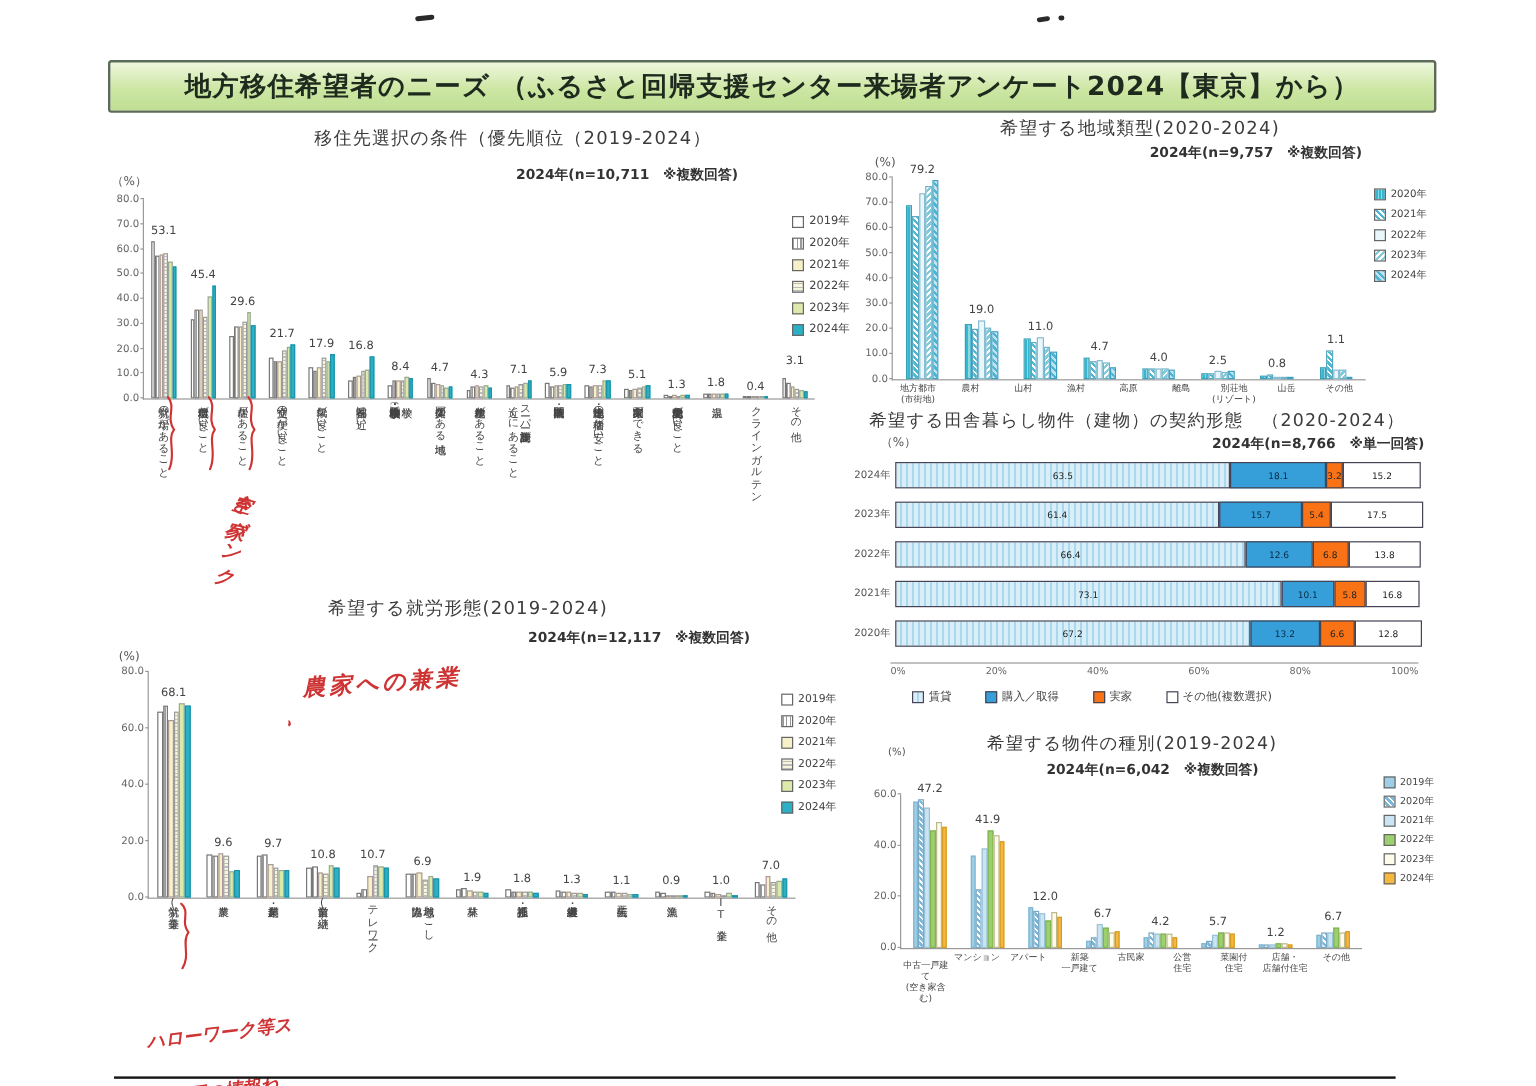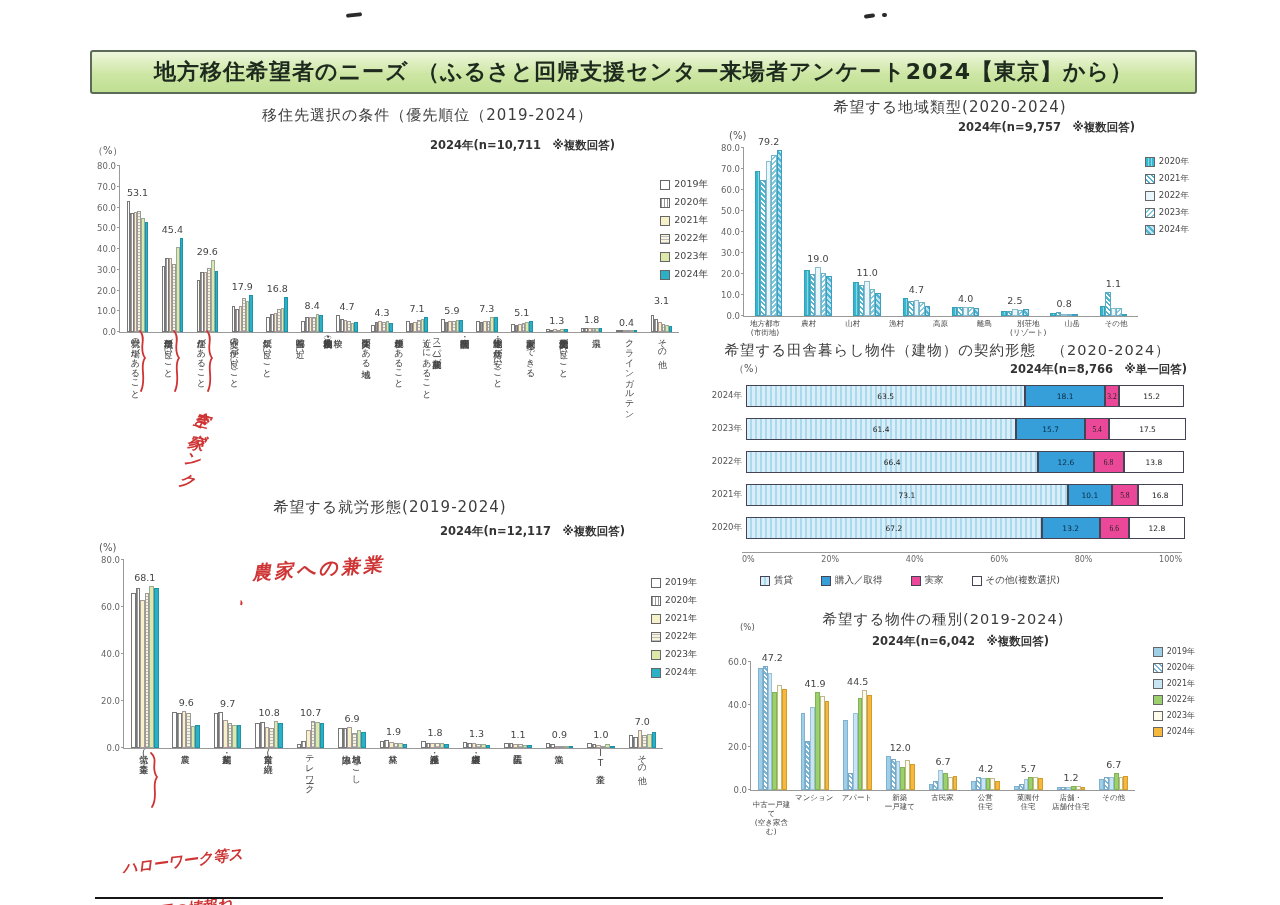--- a/index.html
+++ b/index.html
@@ -53,21 +53,21 @@
   .r24{background:#f6b83d;border:1px solid #d69a27;}
   
   .srow{position:absolute;left:0;display:flex;align-items:center;}
   .rlabel{width:42px;font-size:8.5px;color:#555;text-align:right;padding-right:4px;flex:none;}
   .track{display:flex;height:22px;}
   .seg{height:100%;box-sizing:border-box;display:flex;align-items:center;justify-content:center;overflow:hidden;}
   .seg span{font-size:7.5px;color:#222;}
   .g0{background:repeating-linear-gradient(90deg,#d9eef8 0 3px,#a9d9ec 3px 5px);border:1px solid #445;}
   .g1{background:#369fd9;border:1px solid #445;}
   .g1 span{color:#0b2a44;}
-  .g2{background:#ec4899;border:1px solid #445;font-family:Liberation Serif, serif;}
+  .g2{background:#f97316;border:1px solid #445;}
   .g3{background:repeating-linear-gradient(45deg,#c3e4f3 0 2px,#8fccе7 2px 4px),#a9d6ea;border:1px solid #445;}
   .sxaxis{position:absolute;display:flex;justify-content:space-between;font-size:8px;color:#666;border-top:1px solid #999;padding-top:2px;}
   .slegend{position:absolute;display:flex;gap:28px;font-size:9.5px;color:#444;}
   .slegend .li{display:flex;align-items:center;}
   .slegend .sw{width:8px;height:8px;margin-right:4px;border:1px solid #445;flex:none;}
   
   .red{position:absolute;color:#cf3434;font-size:15px;font-weight:bold;font-style:italic;white-space:pre;}
   .brace{position:absolute;color:#cf3434;font-weight:bold;pointer-events:none;}
   .mark{position:absolute;background:#2a2a2a;}
   #bottomline{position:absolute;left:95px;top:897px;width:1068px;height:2px;background:#151515;}
@@ -138,20 +138,31 @@
                 <div class="bar p20" style="width: 3.6px; height: 60.175px;"></div>
                 <div class="bar p21" style="width: 3.6px; height: 60.175px;"></div>
                 <div class="bar p22" style="width: 3.6px; height: 64.325px;"></div>
                 <div class="bar p23" style="width: 3.6px; height: 71.5875px;"></div>
                 <div class="bar p24" style="width: 3.6px; height: 61.42px;"></div>
               </div>
               <div class="dlabel" style="bottom: 74.5875px;">29.6</div>
             </div>
             <div class="group">
               <div class="bars">
+                <div class="bar p19" style="width: 3.6px; height: 34.2375px;"></div>
+                <div class="bar p20" style="width: 3.6px; height: 31.125px;"></div>
+                <div class="bar p21" style="width: 3.6px; height: 31.125px;"></div>
+                <div class="bar p22" style="width: 3.6px; height: 40.4625px;"></div>
+                <div class="bar p23" style="width: 3.6px; height: 42.5375px;"></div>
+                <div class="bar p24" style="width: 3.6px; height: 45.0275px;"></div>
+              </div>
+              <div class="dlabel" style="bottom: 48.0275px;">21.7</div>
+            </div>
+            <div class="group">
+              <div class="bars">
                 <div class="bar p19" style="width: 3.6px; height: 25.9375px;"></div>
                 <div class="bar p20" style="width: 3.6px; height: 22.825px;"></div>
                 <div class="bar p21" style="width: 3.6px; height: 25.9375px;"></div>
                 <div class="bar p22" style="width: 3.6px; height: 34.2375px;"></div>
                 <div class="bar p23" style="width: 3.6px; height: 31.125px;"></div>
                 <div class="bar p24" style="width: 3.6px; height: 37.1425px;"></div>
               </div>
               <div class="dlabel" style="bottom: 40.1425px;">17.9</div>
             </div>
             <div class="group">
@@ -914,31 +925,20 @@
                 <div class="bar r20" style="width: 4.8px; height: 49.0667px;"></div>
                 <div class="bar r21" style="width: 4.8px; height: 83.2px;"></div>
                 <div class="bar r22" style="width: 4.8px; height: 98.1333px;"></div>
                 <div class="bar r23" style="width: 4.8px; height: 93.8667px;"></div>
                 <div class="bar r24" style="width: 4.8px; height: 89.3867px;"></div>
               </div>
               <div class="dlabel" style="bottom: 101.133px;">41.9</div>
             </div>
             <div class="group">
               <div class="bars">
-                <div class="bar r19" style="width: 4.8px; height: 70.4px;"></div>
-                <div class="bar r20" style="width: 4.8px; height: 17.0667px;"></div>
-                <div class="bar r21" style="width: 4.8px; height: 76.8px;"></div>
-                <div class="bar r22" style="width: 4.8px; height: 91.7333px;"></div>
-                <div class="bar r23" style="width: 4.8px; height: 100.267px;"></div>
-                <div class="bar r24" style="width: 4.8px; height: 94.9333px;"></div>
-              </div>
-              <div class="dlabel" style="bottom: 103.267px;">44.5</div>
-            </div>
-            <div class="group">
-              <div class="bars">
                 <div class="bar r19" style="width: 4.8px; height: 34.1333px;"></div>
                 <div class="bar r20" style="width: 4.8px; height: 30.9333px;"></div>
                 <div class="bar r21" style="width: 4.8px; height: 28.8px;"></div>
                 <div class="bar r22" style="width: 4.8px; height: 23.4667px;"></div>
                 <div class="bar r23" style="width: 4.8px; height: 29.8667px;"></div>
                 <div class="bar r24" style="width: 4.8px; height: 25.6px;"></div>
               </div>
               <div class="dlabel" style="bottom: 37.1333px;">12.0</div>
             </div>
             <div class="group">

